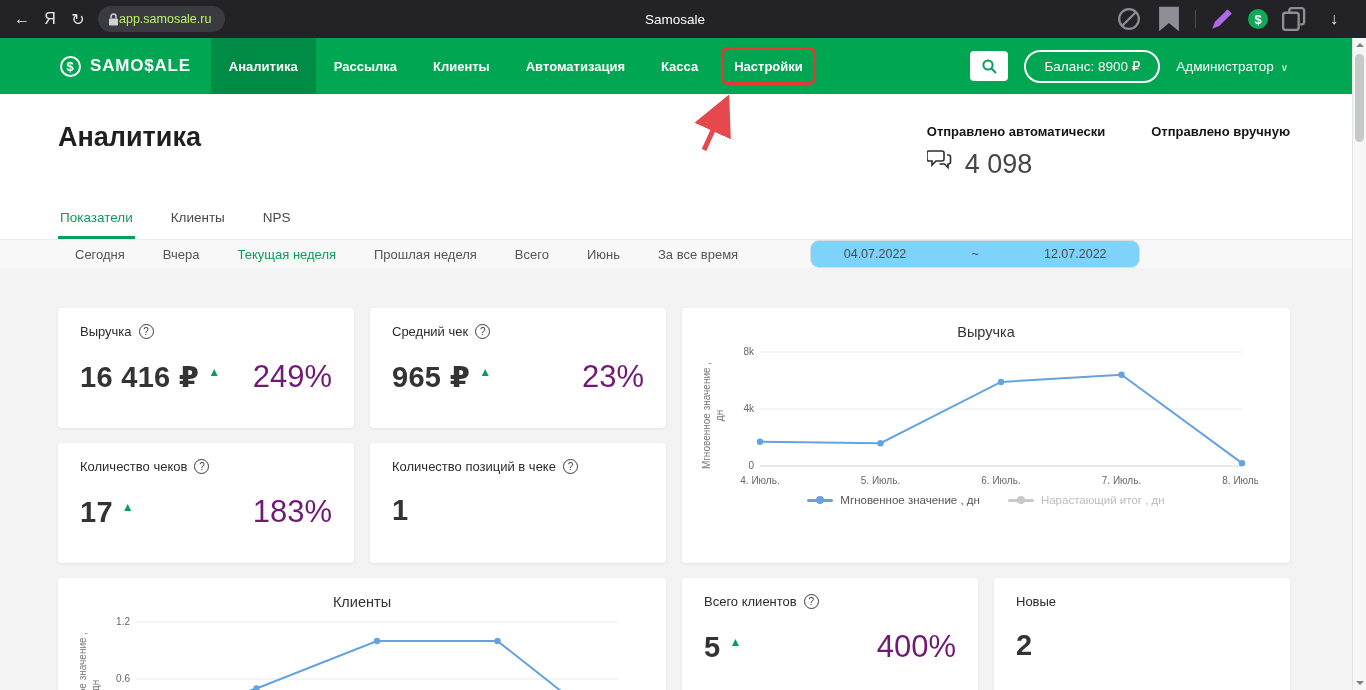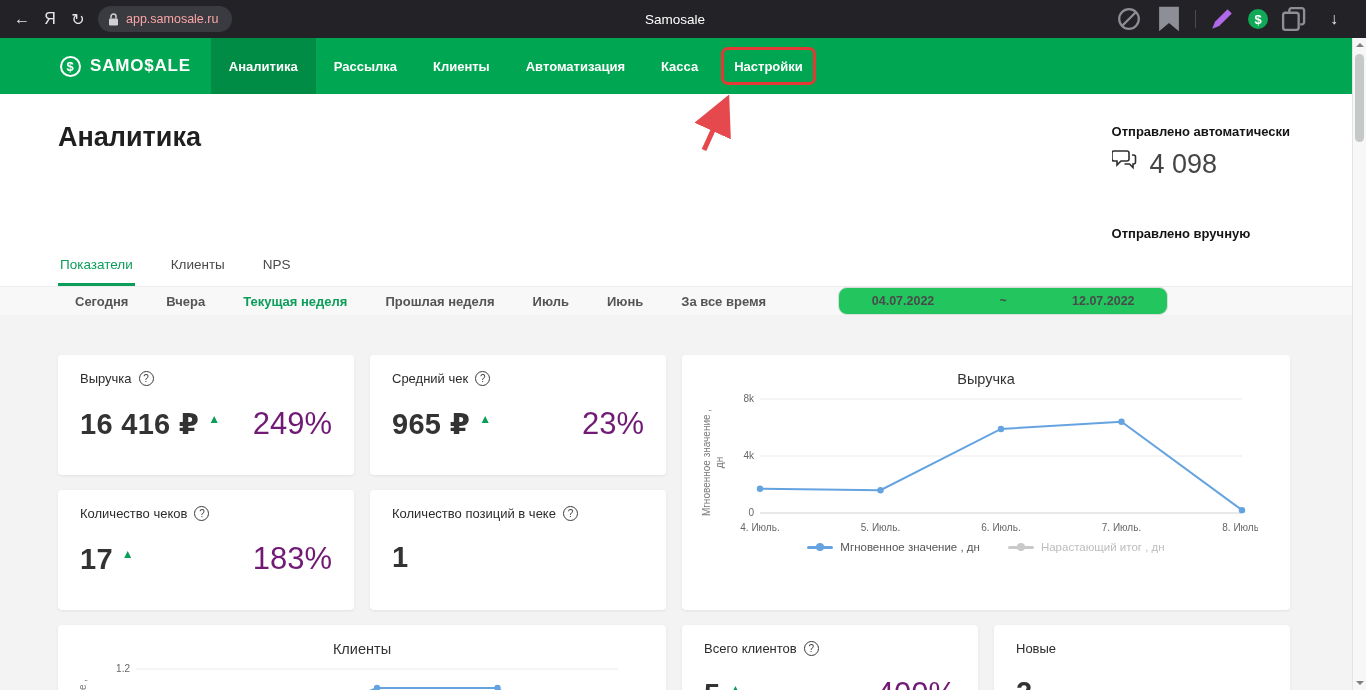--- a/index.html
+++ b/index.html
@@ -6,21 +6,21 @@
   html,body { width:1366px; height:690px; overflow:hidden; background:#fff;
               font-family:"Liberation Sans","DejaVu Sans",sans-serif; }
   .page { position:relative; width:1366px; height:690px; overflow:hidden; }
 
   
   .browser-bar { height:38px; background:#222227; display:flex; align-items:center;
                  padding:0 18px 0 8px; position:relative; color:#e3e3e6; }
   .bicon { width:28px; height:28px; display:flex; align-items:center; justify-content:center;
            font-size:16px; color:#e6e6ea; cursor:pointer; }
   .url-pill { background:#3a3a41; border-radius:13px; height:26px; display:flex; align-items:center;
-              gap:7px; padding:0 14px 0 10px; margin-left:6px; font-size:12.5px; color:#fca5a5; }
+              padding:0 14px 0 10px; margin-left:6px; font-size:12.5px; color:#bef264; }
   .tab-title { position:absolute; left:0; right:16px; text-align:center; font-size:13.5px; color:#fff;
                pointer-events:none; }
   .browser-right { margin-left:auto; display:flex; align-items:center; gap:12px; z-index:2; }
   .bdivider { width:1px; height:18px; background:#4a4a52; }
   .dollar-badge { width:20px; height:20px; border-radius:50%; background:#0fa958; color:#fff;
                   font-size:13px; font-weight:bold; display:flex; align-items:center; justify-content:center; }
 
   
   .navbar { height:56px; background:#00a651; display:flex; align-items:center; color:#fff;
             padding-left:60px; position:relative; z-index:3; }
@@ -40,32 +40,32 @@
   .balance-btn { border:2px solid #fff; border-radius:17px; height:33px; display:flex; align-items:center;
                  padding:0 18px; font-size:13.5px; cursor:pointer; white-space:nowrap; }
   .user-menu { display:flex; align-items:center; gap:7px; font-size:13.5px; cursor:pointer; }
   .chev { font-size:10px; position:relative; top:1px; }
 
   
   .main { height:596px; display:flex; flex-direction:column; background:#f2f3f2; }
   .white-head { background:#fff; padding:28px 76px 0 58px; }
   .title-row { display:flex; justify-content:space-between; align-items:flex-start; }
   h1 { font-size:27px; color:#1f1f1f; }
-  .stats { display:flex; gap:46px; margin-top:2px;flex-direction:column; }
+  .stats { display:flex; gap:46px; margin-top:2px; }
   .stat-lbl { font-size:13px; font-weight:bold; color:#141414; }
   .stat-val { display:flex; gap:12px; margin-top:10px; font-size:27px; color:#454545; }
-  .tabs { display:flex; gap:34px; margin-top:16px; }
+  .tabs { display:flex; gap:34px; margin-top:30px; }
   .tab { font-size:13.5px; color:#4a4a4a; padding:0 2px 11px; cursor:pointer; border-bottom:3px solid transparent; }
   .tab.active { color:#0c9d5b; border-bottom-color:#0c9d5b; }
 
   .filter-bar { background:#f7f8f7; border-top:1px solid #ececec; height:34px; display:flex;
-                align-items:center; gap:38px; padding:0 76px 0 75px; font-size:13px; color:#555;font-weight:bold; }
+                align-items:center; gap:38px; padding:0 76px 0 75px; font-size:13px; color:#555; }
   .filter { cursor:pointer; white-space:nowrap; }
   .filter.active { color:#0c9d5b; }
-  .date-range { margin-left:34px; width:330px; height:28px; background:#22c55e; border:1px solid #dcdcdc;
+  .date-range { margin-left:34px; width:330px; height:28px; background:#7dd3fc; border:1px solid #dcdcdc;
                 border-radius:9px; display:flex; align-items:center; justify-content:space-around;
                 font-size:12.5px; color:#4a4a4a; cursor:pointer; }
 
   .cards { padding:40px 0 0 58px; display:grid; grid-template-columns:repeat(4,296px);
            grid-template-rows:120px 120px 250px; gap:15px 16px; }
   .card { background:#fff; border-radius:4px; box-shadow:0 1px 3px rgba(0,0,0,.07); padding:16px 22px; }
   .label-row { display:flex; align-items:center; }
   .mlabel { font-size:13px; color:#2c2c2c; }
   .help { width:15px; height:15px; border:1px solid #3c3c3c; border-radius:50%; font-size:10px;
           display:inline-flex; align-items:center; justify-content:center; color:#3c3c3c;
@@ -153,20 +153,33 @@
       <span class="red-box"></span>
       <svg class="anno-arrow" width="46" height="64" viewBox="0 0 46 64">
         <defs>
           <marker id="ah" markerWidth="8" markerHeight="8" refX="5.5" refY="4" orient="auto">
             <polygon points="0,0 8,4 0,8" fill="#e5484d"></polygon>
           </marker>
         </defs>
         <line x1="14" y1="58" x2="34" y2="14" stroke="#e5484d" stroke-width="5" marker-end="url(#ah)"></line>
       </svg>
     </div>
+    <div class="nav-right">
+      <div class="search-btn">
+        <svg width="17" height="17" viewBox="0 0 17 17">
+          <circle cx="7" cy="7" r="4.6" fill="none" stroke="#0aa05a" stroke-width="2"></circle>
+          <line x1="10.5" y1="10.5" x2="15" y2="15" stroke="#0aa05a" stroke-width="2"></line>
+        </svg>
+      </div>
+      <div class="balance-btn">Баланс: 8900 ₽</div>
+      <div class="user-menu">
+        <span>Администратор</span>
+        <span class="chev">∨</span>
+      </div>
+    </div>
   </div>
 
   <div class="main">
     <div class="white-head">
       <div class="title-row">
         <h1>Аналитика</h1>
         <div class="stats">
           <div class="stat">
             <div class="stat-lbl">Отправлено автоматически</div>
             <div class="stat-val">
@@ -187,21 +200,21 @@
         <div class="tab">Клиенты</div>
         <div class="tab">NPS</div>
       </div>
     </div>
 
     <div class="filter-bar">
       <span class="filter">Сегодня</span>
       <span class="filter">Вчера</span>
       <span class="filter active">Текущая неделя</span>
       <span class="filter">Прошлая неделя</span>
-      <span class="filter">Июль</span>
+      <span class="filter">Всего</span>
       <span class="filter">Июнь</span>
       <span class="filter">За все время</span>
       <div class="date-range">
         <span>04.07.2022</span>
         <span>~</span>
         <span>12.07.2022</span>
       </div>
     </div>
 
     <div class="cards">

